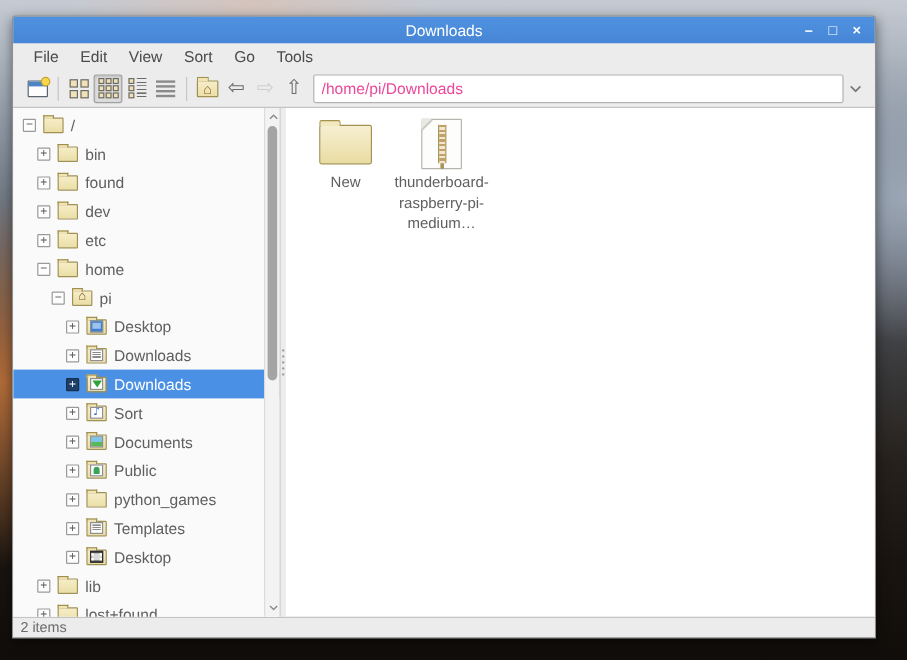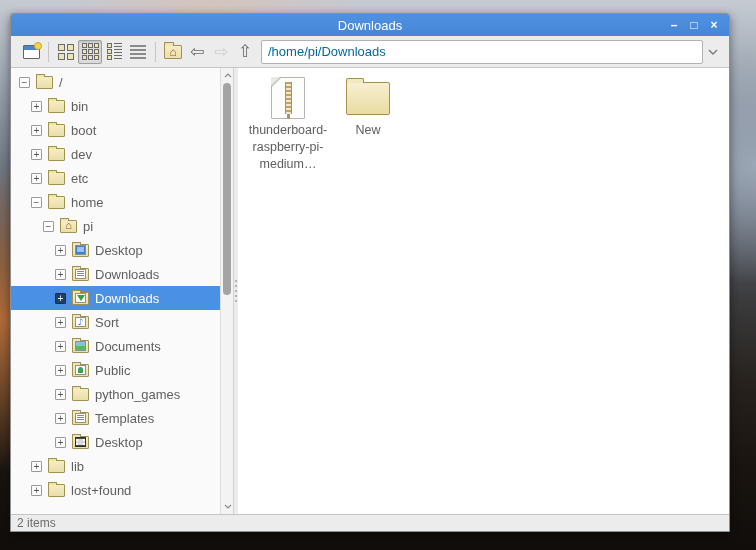--- a/index.html
+++ b/index.html
@@ -52,21 +52,21 @@
   .vm-thumbs { grid-template-columns:5px 5px 5px; grid-template-rows:5px 5px 5px; gap:1px; }
   .vm-compact { grid-template-columns:5px 8px; grid-template-rows:5px 5px 5px; gap:1px 2px; }
   .vm-compact i.ln { background:repeating-linear-gradient(180deg,#6b6b6b 0 1px,transparent 1px 3px); border:none; }
   .vm-list { grid-template-columns:16px; grid-template-rows:repeat(4,2px); gap:2px; }
   .vm-list i { border:none; background:#8a8a8a; }
 
   .ic-homefolder { width:18px; height:14px; background:linear-gradient(180deg,#f6edc8,#ecdfa8); border:1px solid #a09052; border-radius:1px; position:relative; }
   .ic-homefolder::before { content:""; position:absolute; left:-1px; top:-4px; width:8px; height:3px; background:#f0e4b4; border:1px solid #a09052; border-bottom:none; border-radius:1px 1px 0 0; }
   .ic-homefolder .house { position:absolute; inset:0; display:flex; align-items:center; justify-content:center; color:#8a5a2a; font-size:12px; line-height:1; }
 
-  .pathbar { flex:1; height:24px; margin-left:4px; border:1px solid #b2b2b2; border-radius:2px; background:#fff; font-family:"Liberation Sans", sans-serif; font-size:13px; color:#0369a1; padding:0 6px; outline:none; }
+  .pathbar { flex:1; height:24px; margin-left:4px; border:1px solid #b2b2b2; border-radius:2px; background:#fff; font-family:"Liberation Sans", sans-serif; font-size:13px; color:#ec4899; padding:0 6px; outline:none; }
   .path-chevron { width:20px; height:24px; display:flex; align-items:center; justify-content:center; }
 
   
   .content { flex:1; display:flex; min-height:0; border-top:1px solid #c4c4c4; }
   .sidebar { width:222px; background:#fafafa; position:relative; overflow:hidden; flex:0 0 auto; }
   .tree { padding-top:2px; }
   .tree-row { height:24px; display:flex; align-items:center; }
   .tree-row.selected { background:#4a90e5; }
   .expander { width:11px; height:11px; flex:0 0 auto; border:1px solid #9a9a9a; background:#fdfdfd; color:#555; font-size:10px; line-height:9px; text-align:center; border-radius:1px; }
   .tree-row.selected .expander { background:#1e3f66; border-color:#16304f; color:#fff; }
@@ -122,20 +122,28 @@
 
   <div class="titlebar">
     <span class="title">Downloads</span>
     <div class="win-controls">
       <span class="win-btn">–</span>
       <span class="win-btn">□</span>
       <span class="win-btn">×</span>
     </div>
   </div>
 
+  <div class="menubar">
+    <span class="menu-item">File</span>
+    <span class="menu-item">Edit</span>
+    <span class="menu-item">View</span>
+    <span class="menu-item">Sort</span>
+    <span class="menu-item">Go</span>
+    <span class="menu-item">Tools</span>
+  </div>
 
   <div class="toolbar">
     <div class="tb-btn">
       <span class="ic-newwin"></span>
     </div>
     <div class="tb-sep"></div>
     <div class="tb-btn">
       <span class="vm vm-icons">
           <i></i>
           <i></i>
@@ -207,21 +215,21 @@
     <span class="tree-label">/</span>
   </div>
           <div class="tree-row" style="padding-left: 20px;">
     <span class="expander">+</span>
     <span class="fsmall"></span>
     <span class="tree-label">bin</span>
   </div>
           <div class="tree-row" style="padding-left: 20px;">
     <span class="expander">+</span>
     <span class="fsmall"></span>
-    <span class="tree-label">boot</span>
+    <span class="tree-label">found</span>
   </div>
           <div class="tree-row" style="padding-left: 20px;">
     <span class="expander">+</span>
     <span class="fsmall"></span>
     <span class="tree-label">dev</span>
   </div>
           <div class="tree-row" style="padding-left: 20px;">
     <span class="expander">+</span>
     <span class="fsmall"></span>
     <span class="tree-label">etc</span>
@@ -331,31 +339,31 @@
           <i></i>
           <i></i>
           <i></i>
           <i></i>
         </span>
     </div>
 
     <div class="mainpanel" id="mainpanel">
         <div class="file-item">
     <div class="file-iconbox">
+            <div class="ic-folder-big"></div>
+          </div>
+    <div class="file-label">New</div>
+  </div>
+        <div class="file-item">
+    <div class="file-iconbox">
             <div class="ic-zip">
               <div class="zipper"></div>
             </div>
           </div>
     <div class="file-label">thunderboard-raspberry-pi-medium…</div>
   </div>
-        <div class="file-item">
-    <div class="file-iconbox">
-            <div class="ic-folder-big"></div>
-          </div>
-    <div class="file-label">New</div>
-  </div>
       </div>
   </div>
 
   <div class="statusbar">
     <span>2 items</span>
   </div>
 </div>
 
 </body></html>

